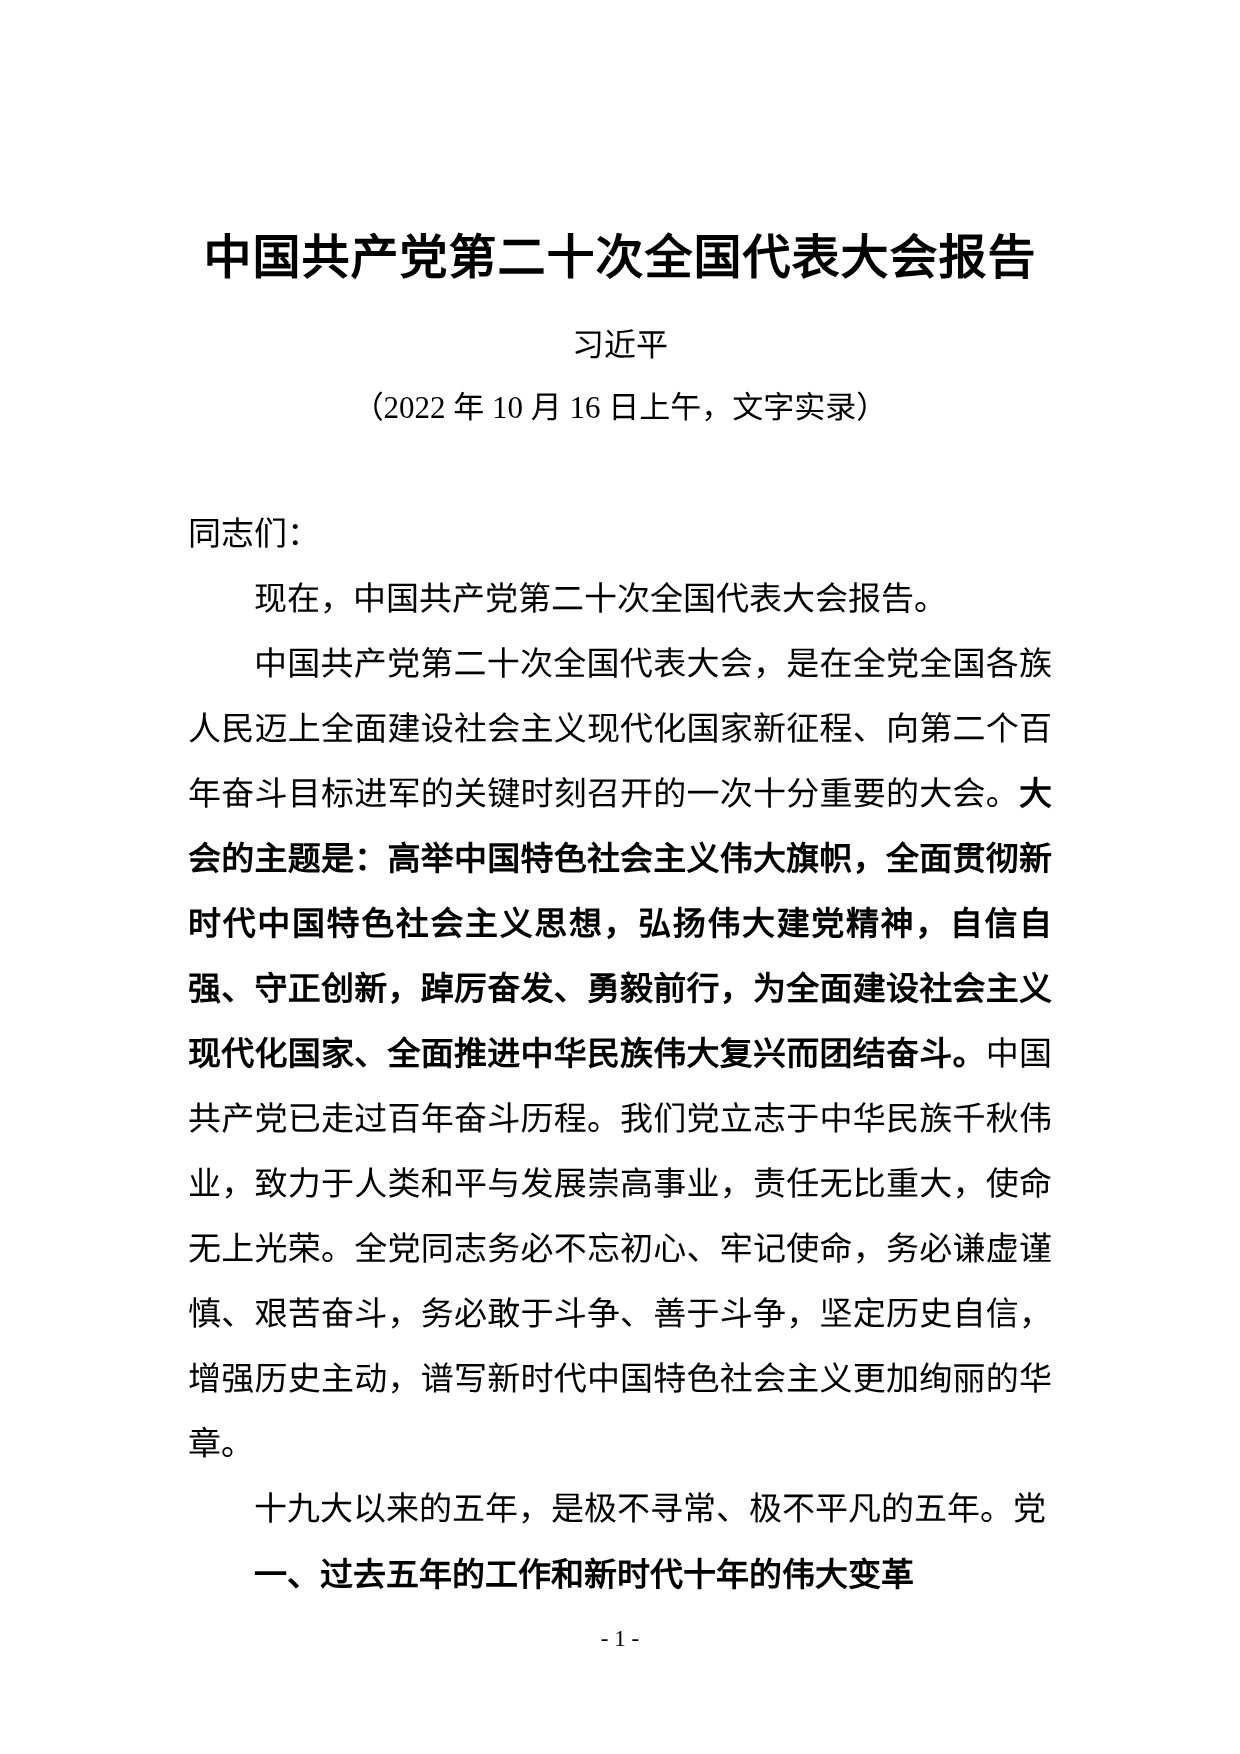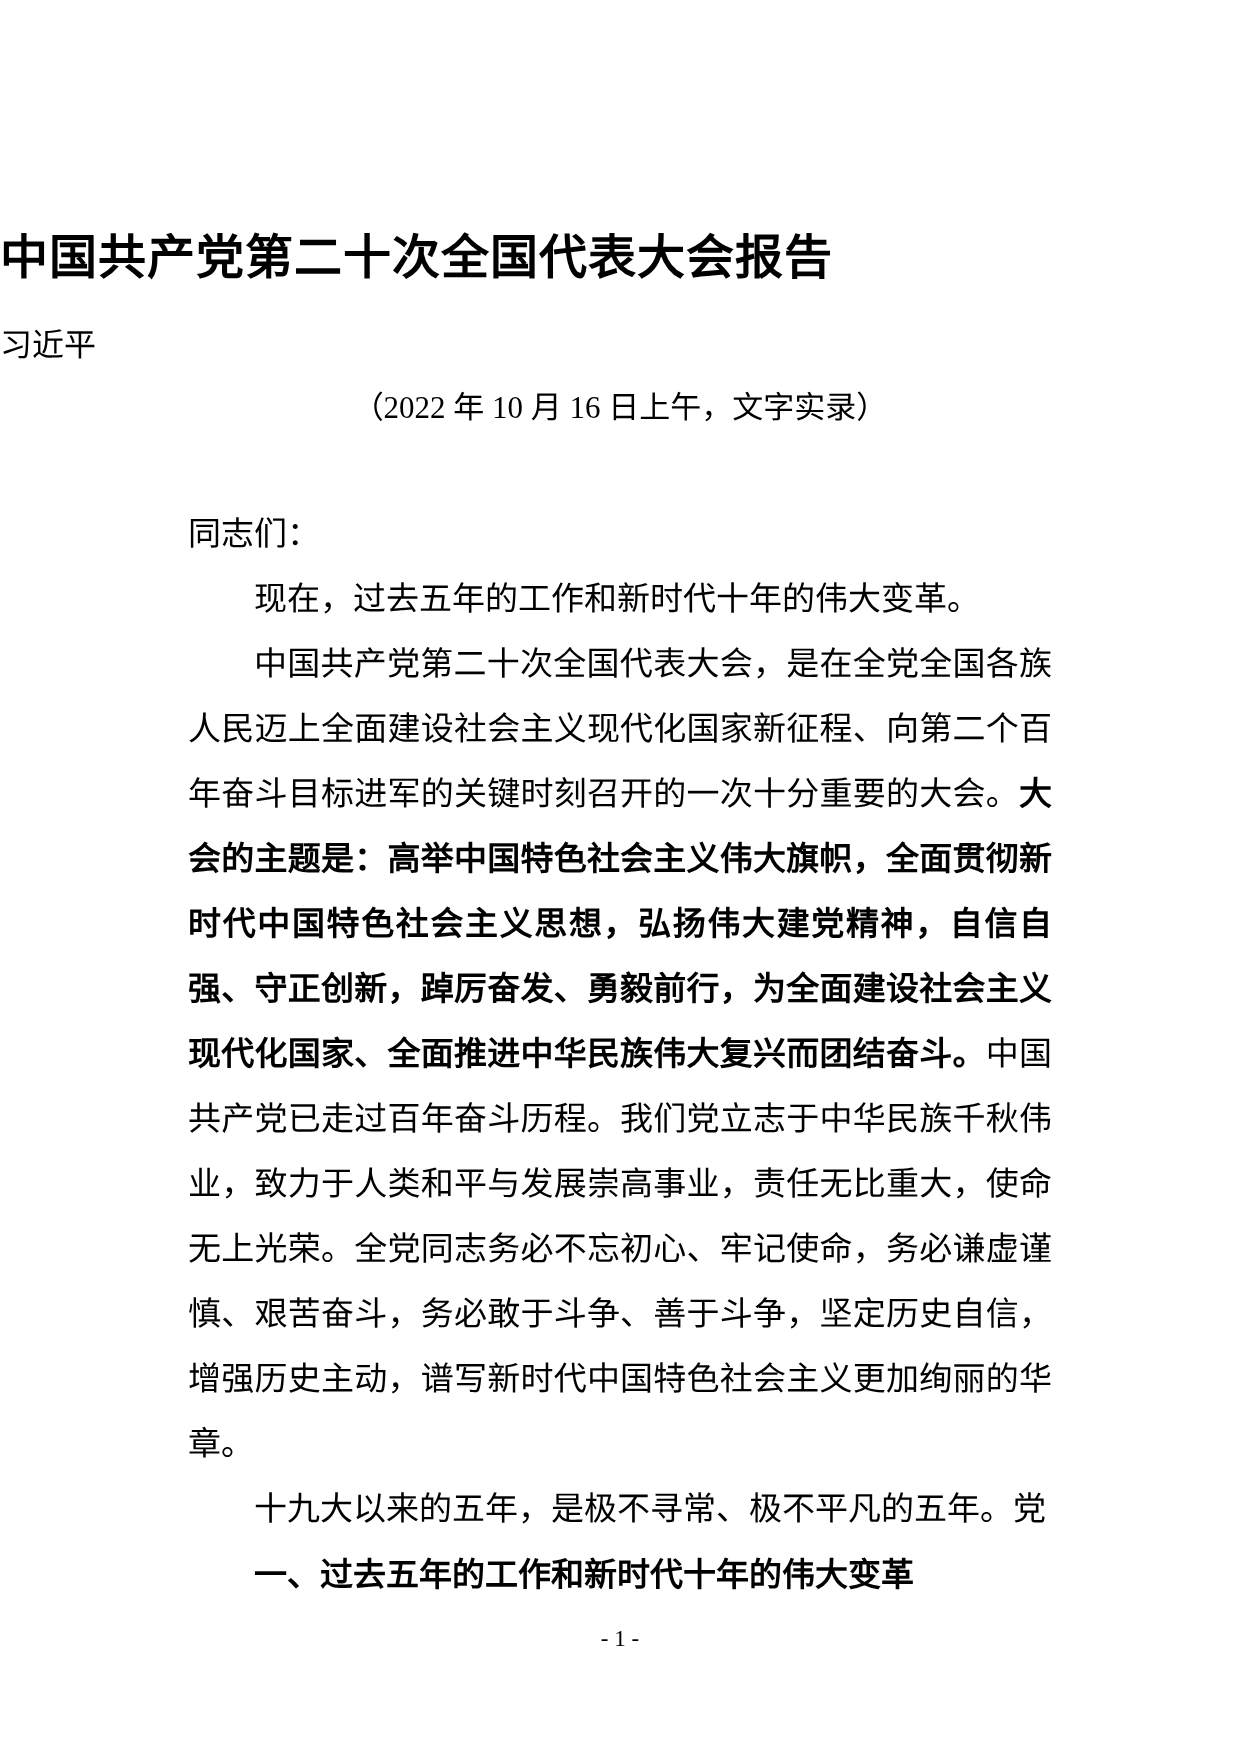--- a/index.html
+++ b/index.html
@@ -10,31 +10,33 @@
     background: #ffffff;
     color: #000000;
     font-family: "Liberation Serif", "DejaVu Serif", serif;
     overflow: hidden;
   }
   .doc-title {
     position: absolute;
     top: 228px;
     left: 0;
     width: 100%;
+    text-align: center;
     font-size: 48px;
     line-height: 60px;
     font-weight: bold;
     font-family: "Liberation Serif", "DejaVu Serif", serif;
     letter-spacing: 1px;
   }
   .doc-author {
     position: absolute;
     top: 326px;
     left: 0;
     width: 100%;
+    text-align: center;
     font-size: 32px;
     line-height: 38px;
   }
   .doc-dateline {
     position: absolute;
     top: 388px;
     left: 0;
     width: 100%;
     text-align: center;
     font-size: 31px;
@@ -86,21 +88,21 @@
 
   <div class="doc-title">中国共产党第二十次全国代表大会报告</div>
 
   <div class="doc-author">习近平</div>
 
   <div class="doc-dateline">（2022 年 10 月 16 日上午，文字实录）</div>
 
   <div class="doc-body">
     <p class="para salutation">同志们：</p>
 
-  <p class="para"><span class="run">现在，过去五年的工作和新时代十年的伟大变革。</span></p>
+  <p class="para"><span class="run">现在，中国共产党第二十次全国代表大会报告。</span></p>
       <p class="para"><span class="run">中国共产党第二十次全国代表大会，是在全党全国各族人民迈上全面建设社会主义现代化国家新征程、向第二个百年奋斗目标进军的关键时刻召开的一次十分重要的大会。</span><span class="run bold">大会的主题是：高举中国特色社会主义伟大旗帜，全面贯彻新时代中国特色社会主义思想，弘扬伟大建党精神，自信自强、守正创新，踔厉奋发、勇毅前行，为全面建设社会主义现代化国家、全面推进中华民族伟大复兴而团结奋斗。</span><span class="run">中国共产党已走过百年奋斗历程。我们党立志于中华民族千秋伟业，致力于人类和平与发展崇高事业，责任无比重大，使命无上光荣。全党同志务必不忘初心、牢记使命，务必谦虚谨慎、艰苦奋斗，务必敢于斗争、善于斗争，坚定历史自信，增强历史主动，谱写新时代中国特色社会主义更加绚丽的华章。</span></p>
       <p class="para"><span class="run">十九大以来的五年，是极不寻常、极不平凡的五年。党</span></p>
       <p class="para heading"><span class="run bold">一、过去五年的工作和新时代十年的伟大变革</span></p>
     </div>
 
   <div class="page-footer">- 1 -</div>
 
 </div>
 
 </body></html>

